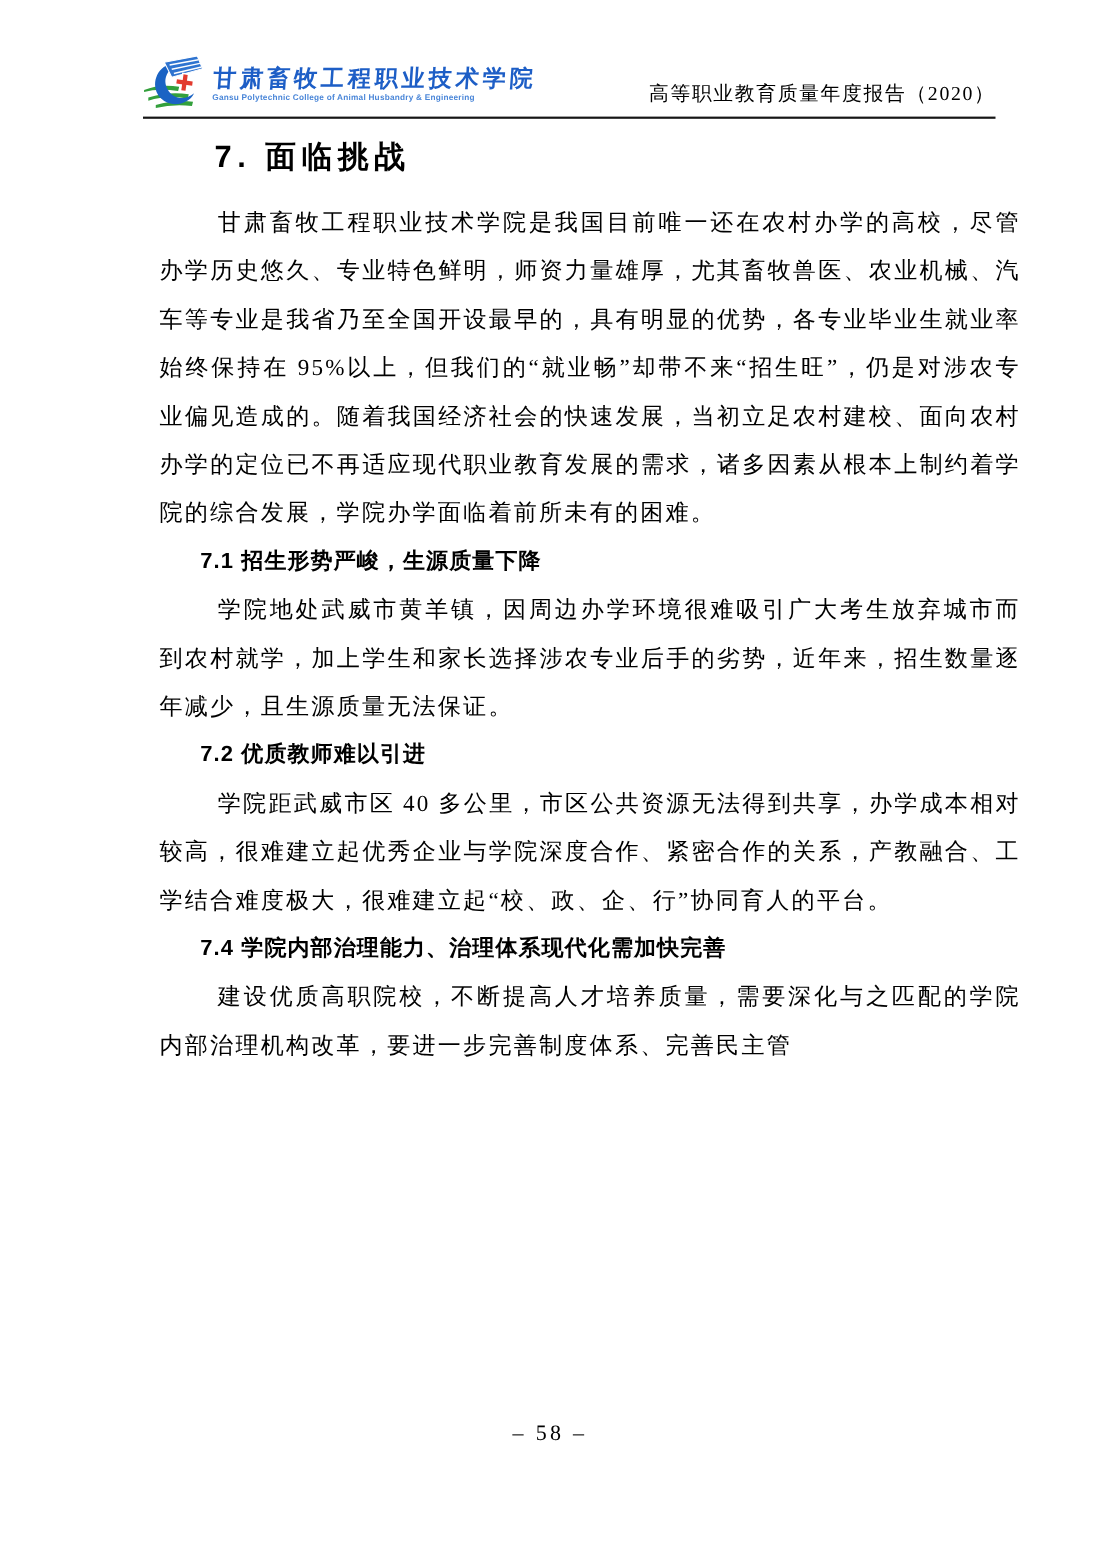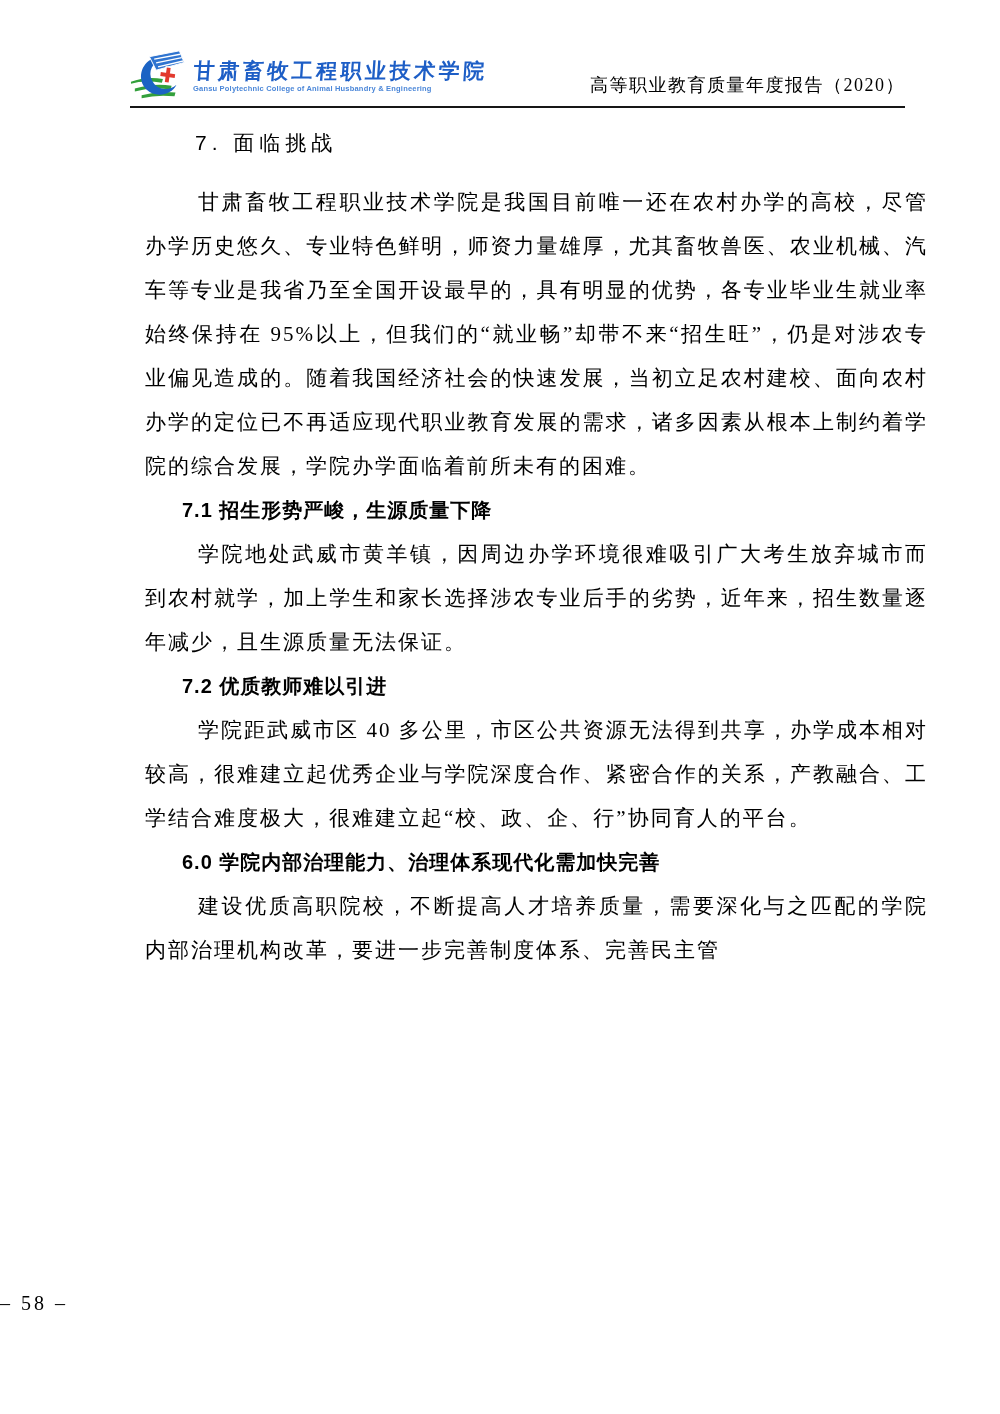--- a/index.html
+++ b/index.html
@@ -30,37 +30,37 @@
     color:#4a86d8; letter-spacing:0.2px; white-space:nowrap;
   }
   .report-title {
     font-size:18px; letter-spacing:1.5px; padding-bottom:9px; white-space:nowrap;
   }
 
   
   .content { position:absolute; top:118px; left:145px; width:783px; }
   .sec-title {
     margin:0 0 12px 0; font-family:"Liberation Sans","DejaVu Sans",sans-serif;
-    font-weight:normal; font-size:21px; line-height:50px;
+    font-weight:bold; font-size:28px; line-height:50px;
     letter-spacing:5px; text-indent:50px;
   }
   .sub-heading {
     margin:0; font-family:"Liberation Sans","DejaVu Sans",sans-serif;
     font-weight:bold; font-size:20px; line-height:44px;
     letter-spacing:1px; text-indent:37px;
   }
   .para {
     margin:0; font-size:21px; line-height:44px; letter-spacing:2px;
     text-align:justify; text-justify:inter-ideograph; text-indent:53px;
   }
 
   
   .footer {
     position:absolute; left:0; right:0; top:1292px;
-    text-align:left; font-size:20px; letter-spacing:3px;
+    text-align:center; font-size:20px; letter-spacing:3px;
   }
 </style>
 </head>
 <body>
 
 <div class="page">
 
   <header class="header">
     <div class="logo">
       <svg class="logo-mark" viewBox="0 0 62 54" xmlns="http://www.w3.org/2000/svg">
@@ -96,21 +96,21 @@
 
     <p class="para">甘肃畜牧工程职业技术学院是我国目前唯一还在农村办学的高校，尽管办学历史悠久、专业特色鲜明，师资力量雄厚，尤其畜牧兽医、农业机械、汽车等专业是我省乃至全国开设最早的，具有明显的优势，各专业毕业生就业率始终保持在 95%以上，但我们的“就业畅”却带不来“招生旺”，仍是对涉农专业偏见造成的。随着我国经济社会的快速发展，当初立足农村建校、面向农村办学的定位已不再适应现代职业教育发展的需求，诸多因素从根本上制约着学院的综合发展，学院办学面临着前所未有的困难。</p>
 
     <h3 class="sub-heading">7.1 招生形势严峻，生源质量下降</h3>
     <p class="para">学院地处武威市黄羊镇，因周边办学环境很难吸引广大考生放弃城市而到农村就学，加上学生和家长选择涉农专业后手的劣势，近年来，招生数量逐年减少，且生源质量无法保证。</p>
 
     <h3 class="sub-heading">7.2 优质教师难以引进</h3>
 
     <p class="para">学院距武威市区 40 多公里，市区公共资源无法得到共享，办学成本相对较高，很难建立起优秀企业与学院深度合作、紧密合作的关系，产教融合、工学结合难度极大，很难建立起“校、政、企、行”协同育人的平台。</p>
 
-    <h3 class="sub-heading">6.0 学院内部治理能力、治理体系现代化需加快完善</h3>
+    <h3 class="sub-heading">7.4 学院内部治理能力、治理体系现代化需加快完善</h3>
     <p class="para">建设优质高职院校，不断提高人才培养质量，需要深化与之匹配的学院内部治理机构改革，要进一步完善制度体系、完善民主管</p>
   </main>
 
   <footer class="footer">
     <span>– 58 –</span>
   </footer>
 
 </div>
 
 </body></html>

